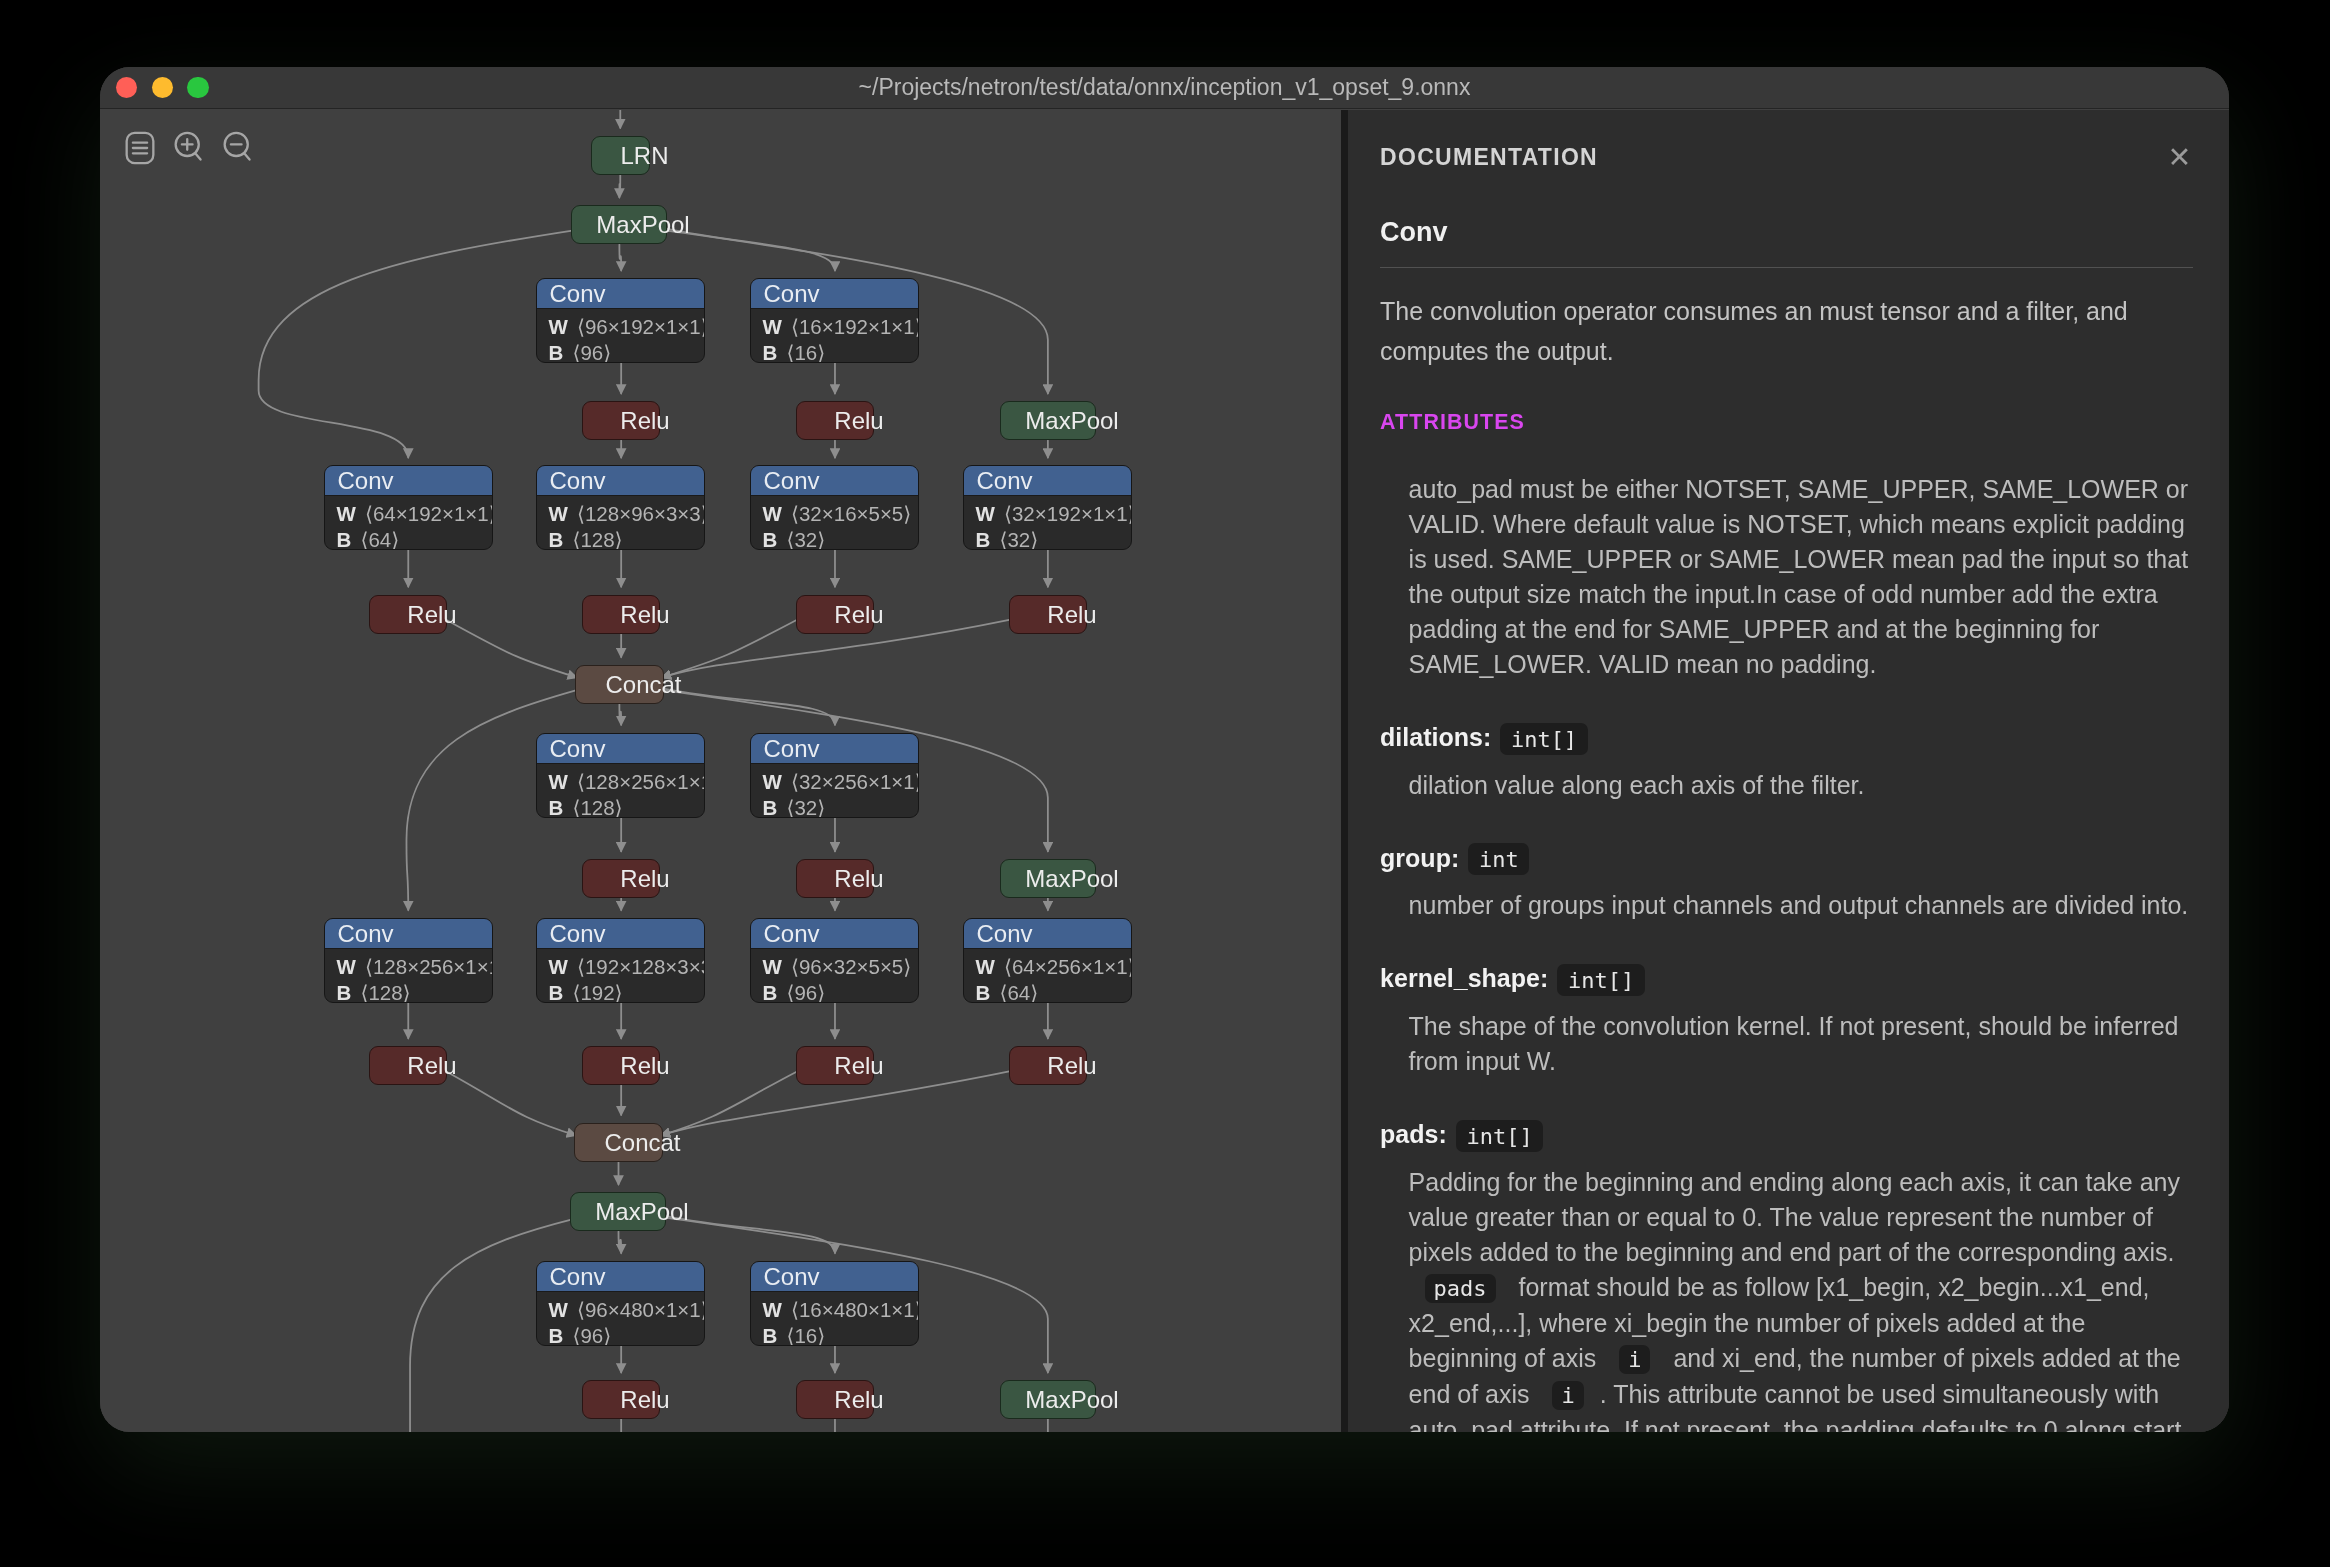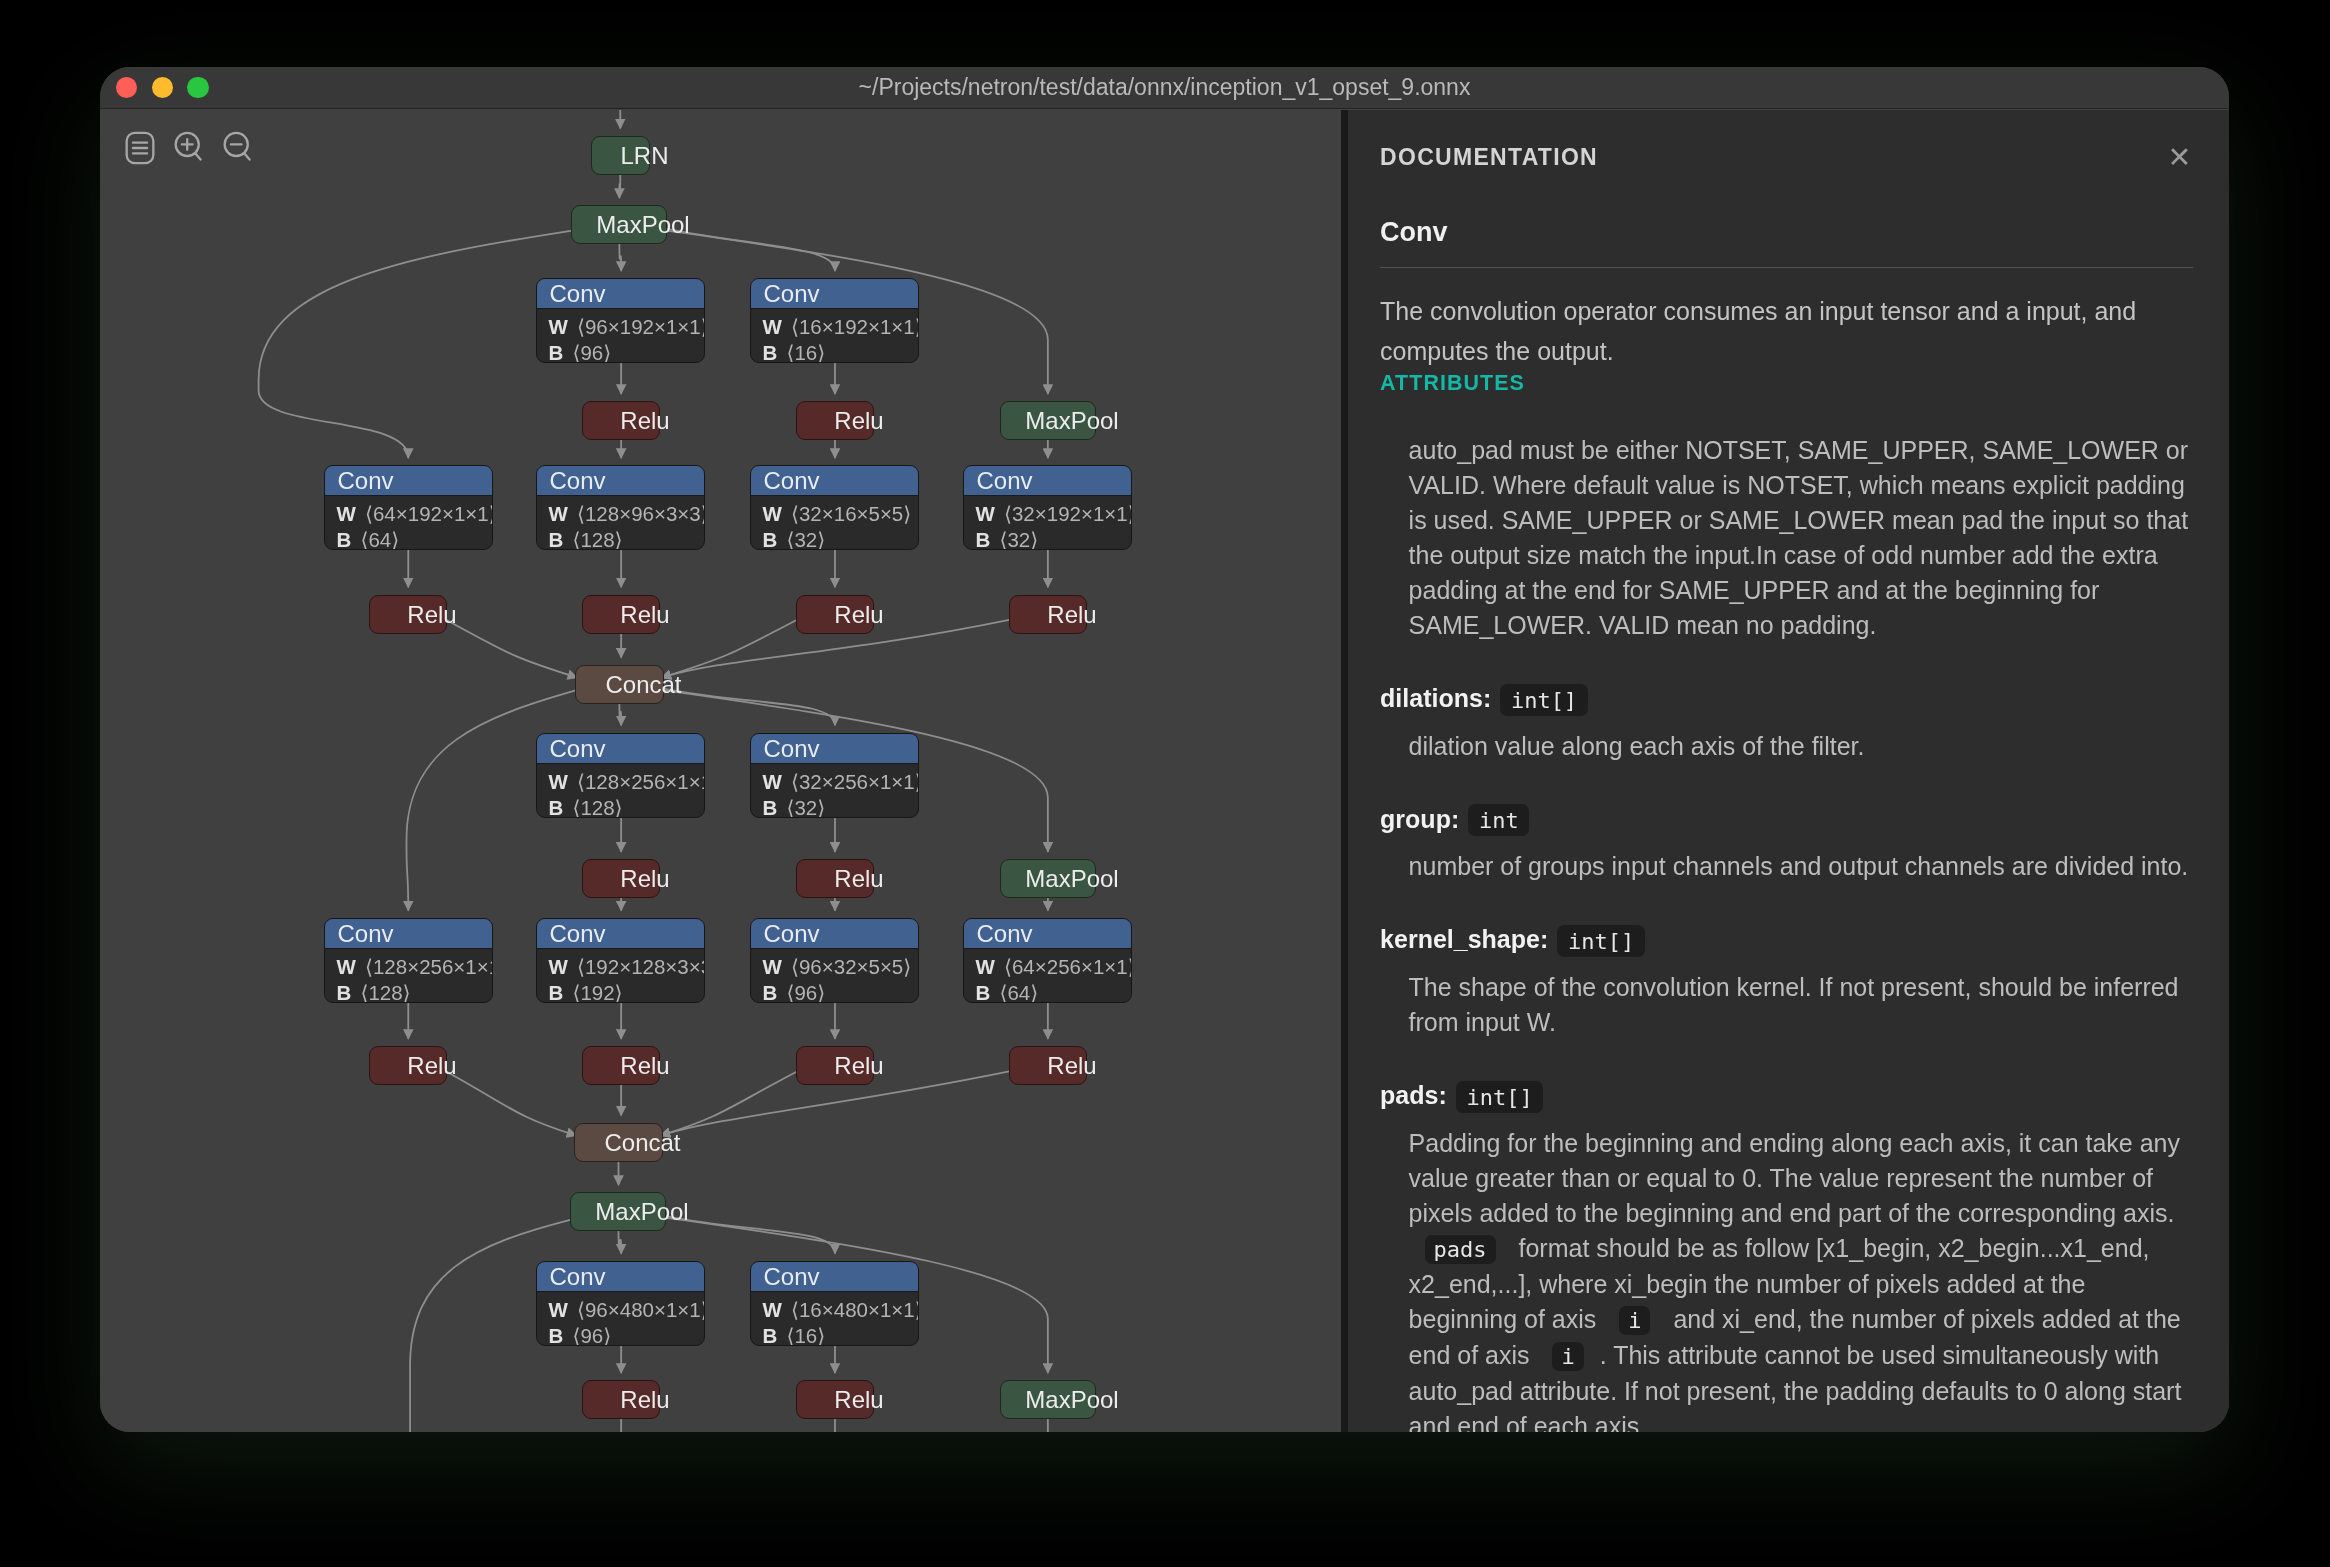--- a/index.html
+++ b/index.html
@@ -38,21 +38,21 @@
   .conv .k{font-weight:bold;color:#e2e2e2;}
   .conv .v{color:#b4b4b4;margin-left:9px;}
   
   .doc-head{margin-top:33px;display:flex;align-items:center;justify-content:space-between;}
   .doc-head .cap{font-size:23px;font-weight:bold;letter-spacing:1.3px;color:#d4d4d4;}
   .close-x{background:none;border:none;color:#9b9b9b;font-size:28.5px;line-height:28.5px;cursor:pointer;
            padding:0 1.8px;}
   .op-title{margin:45px 0 0 0;font-size:27px;font-weight:bold;color:#f0f0f0;
             padding-bottom:19.6px;border-bottom:1.8px solid #515151;}
   .summary{margin:23px 0 0 0;font-size:25px;line-height:40px;color:#c4c4c4;}
-  .attrs-cap{font-size:21.4px;font-weight:bold;letter-spacing:1.1px;color:#14b8a6;}
+  .attrs-cap{margin-top:39px;font-size:21.4px;font-weight:bold;letter-spacing:1.1px;color:#d946ef;}
   .attr{margin-top:37px;}
   .attr-head{font-size:25px;color:#f2f2f2;font-weight:bold;line-height:36px;}
   code.chip{font-family:"DejaVu Sans Mono",monospace;font-size:22px;font-weight:normal;
             background:#1d1d1d;color:#e6e6e6;border-radius:7.1px;padding:3.6px 10.7px;margin-left:9px;}
   code.chip.inline{margin:0 16px;padding:1.8px 9px;}
   .attr-desc{margin:10.7px 0 0 28.5px;font-size:25px;line-height:35px;color:#bdbdbd;}
 </style>
 </head>
 <body>
 
@@ -279,21 +279,21 @@
       <div class="divider"></div>
 
       <div class="doc-panel">
         <div class="doc-head">
           <span class="cap">DOCUMENTATION</span>
           <button class="close-x">
             <span>✕</span>
           </button>
         </div>
         <h1 class="op-title">Conv</h1>
-        <p class="summary">The convolution operator consumes an input tensor and a input, and computes the output.</p>
+        <p class="summary">The convolution operator consumes an must tensor and a filter, and computes the output.</p>
         <div class="attrs-cap">ATTRIBUTES</div>
         <div id="attrs">
             <div class="attr">
               <div class="attr-desc">auto_pad must be either NOTSET, SAME_UPPER, SAME_LOWER or VALID. Where default value is NOTSET, which means explicit padding is used. SAME_UPPER or SAME_LOWER mean pad the input so that the output size match the input.In case of odd number add the extra padding at the end for SAME_UPPER and at the beginning for SAME_LOWER. VALID mean no padding.</div>
             </div>
             <div class="attr">
               <div class="attr-head"><span>dilations:</span><code class="chip">int[]</code></div>
               <div class="attr-desc">dilation value along each axis of the filter.</div>
             </div>
             <div class="attr">

